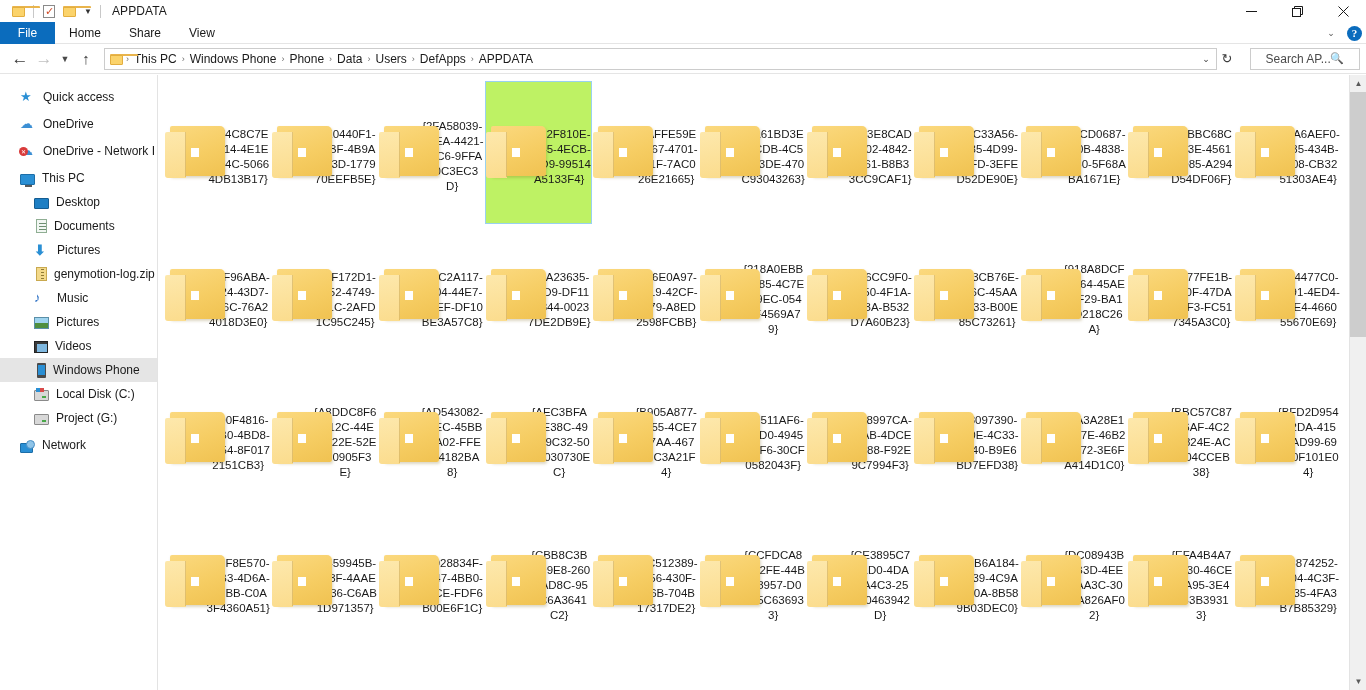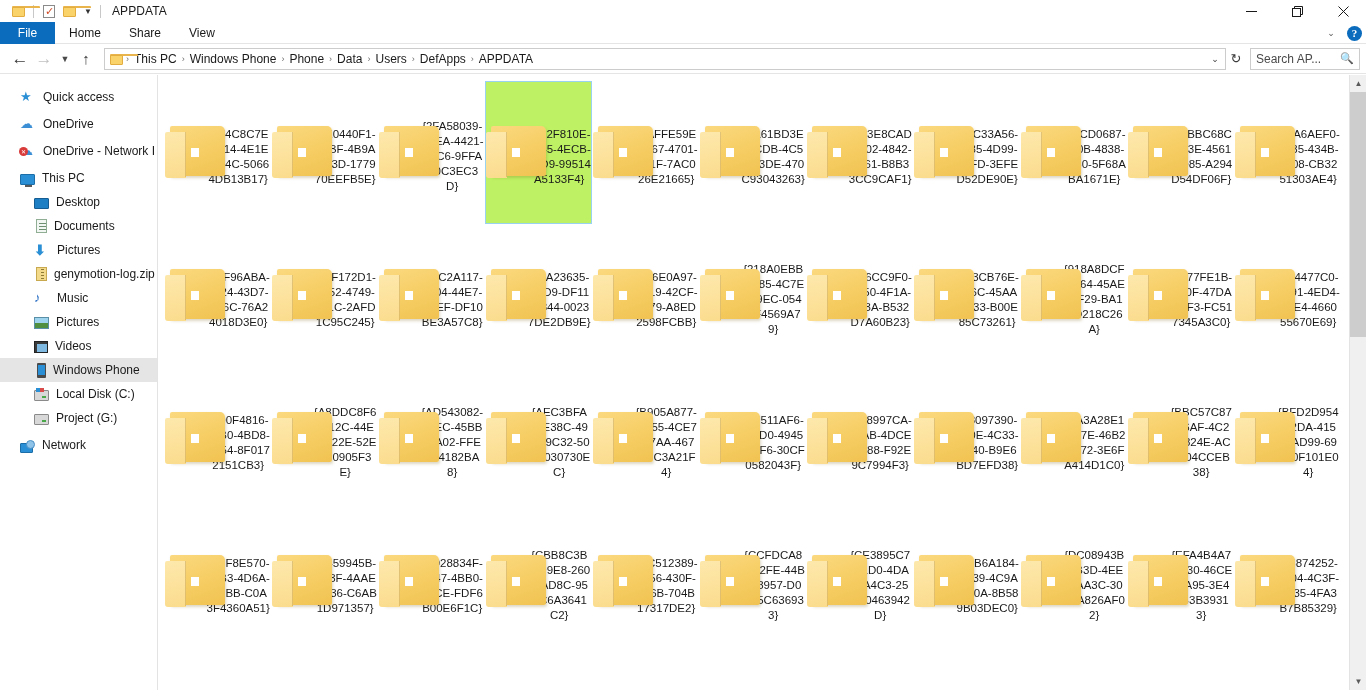--- a/index.html
+++ b/index.html
@@ -113,24 +113,24 @@
   .crumb-sep {
     font-size: 9px; color: #6b6b6b; padding: 0 1px;
   }
   .crumb-folder { margin-right: 2px; }
   .crumbbox .trailing {
     display: flex; align-items: center; gap: 0;
   }
   .crumb-caret { font-size: 9px; color: #3b3b3b; width: 16px; text-align: center; }
   .refresh-btn { font-size: 13px; color: #3b3b3b; width: 20px; text-align: center; }
   .searchbox {
-    width: 110px; height: 22px; margin-left: 4px;
+    width: 110px; height: 22px; margin-left: 13px;
     border: 1px solid #cccccc; background: #fff;
     display: flex; align-items: center; padding: 0 5px;
-    justify-content: space-between;
+    justify-content: center;
   }
   .searchbox .ph { font-size: 12px; color: #4a4a4a; white-space: nowrap; }
   .searchbox .mag { font-size: 11px; color: #3b3b3b; }
 
   
   .content {
     position: absolute; left: 0; top: 75px; right: 0; bottom: 0;
     display: flex;
   }
   .sidebar {

